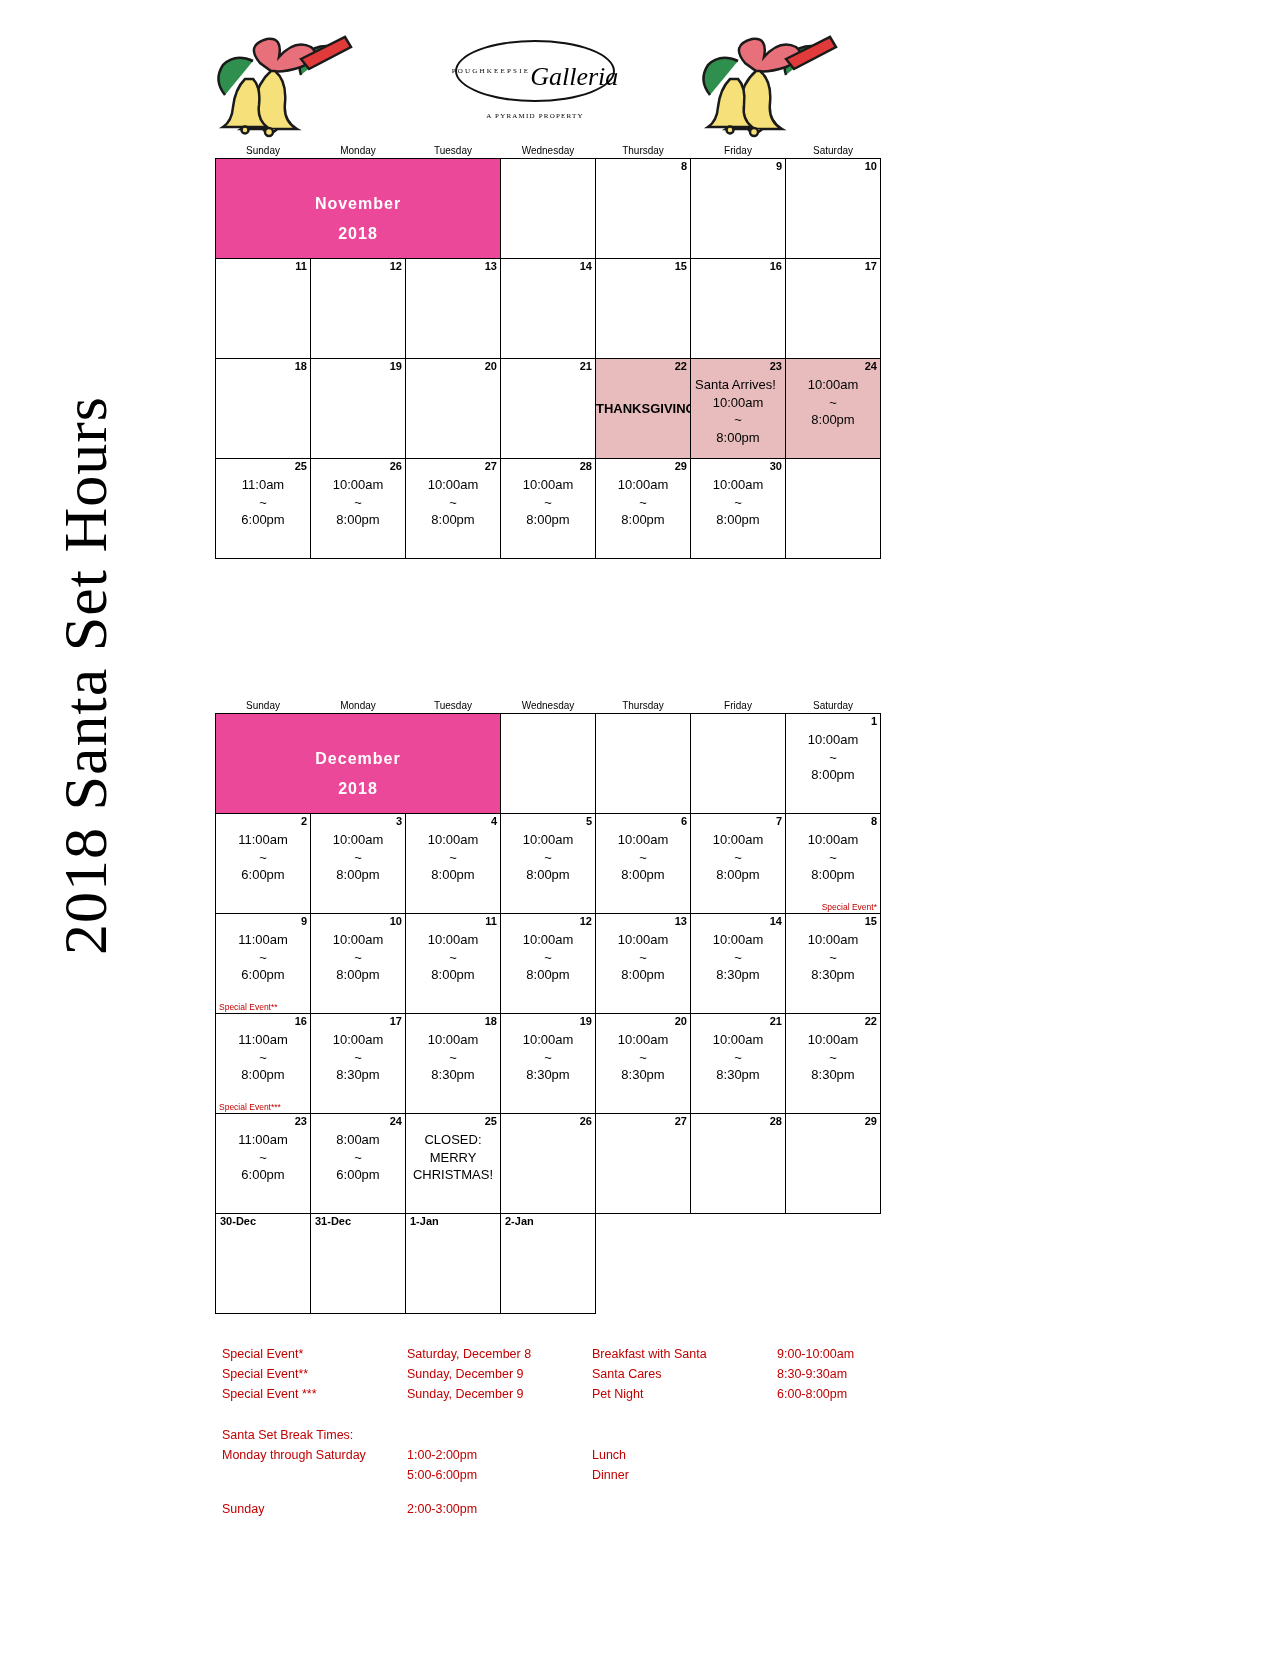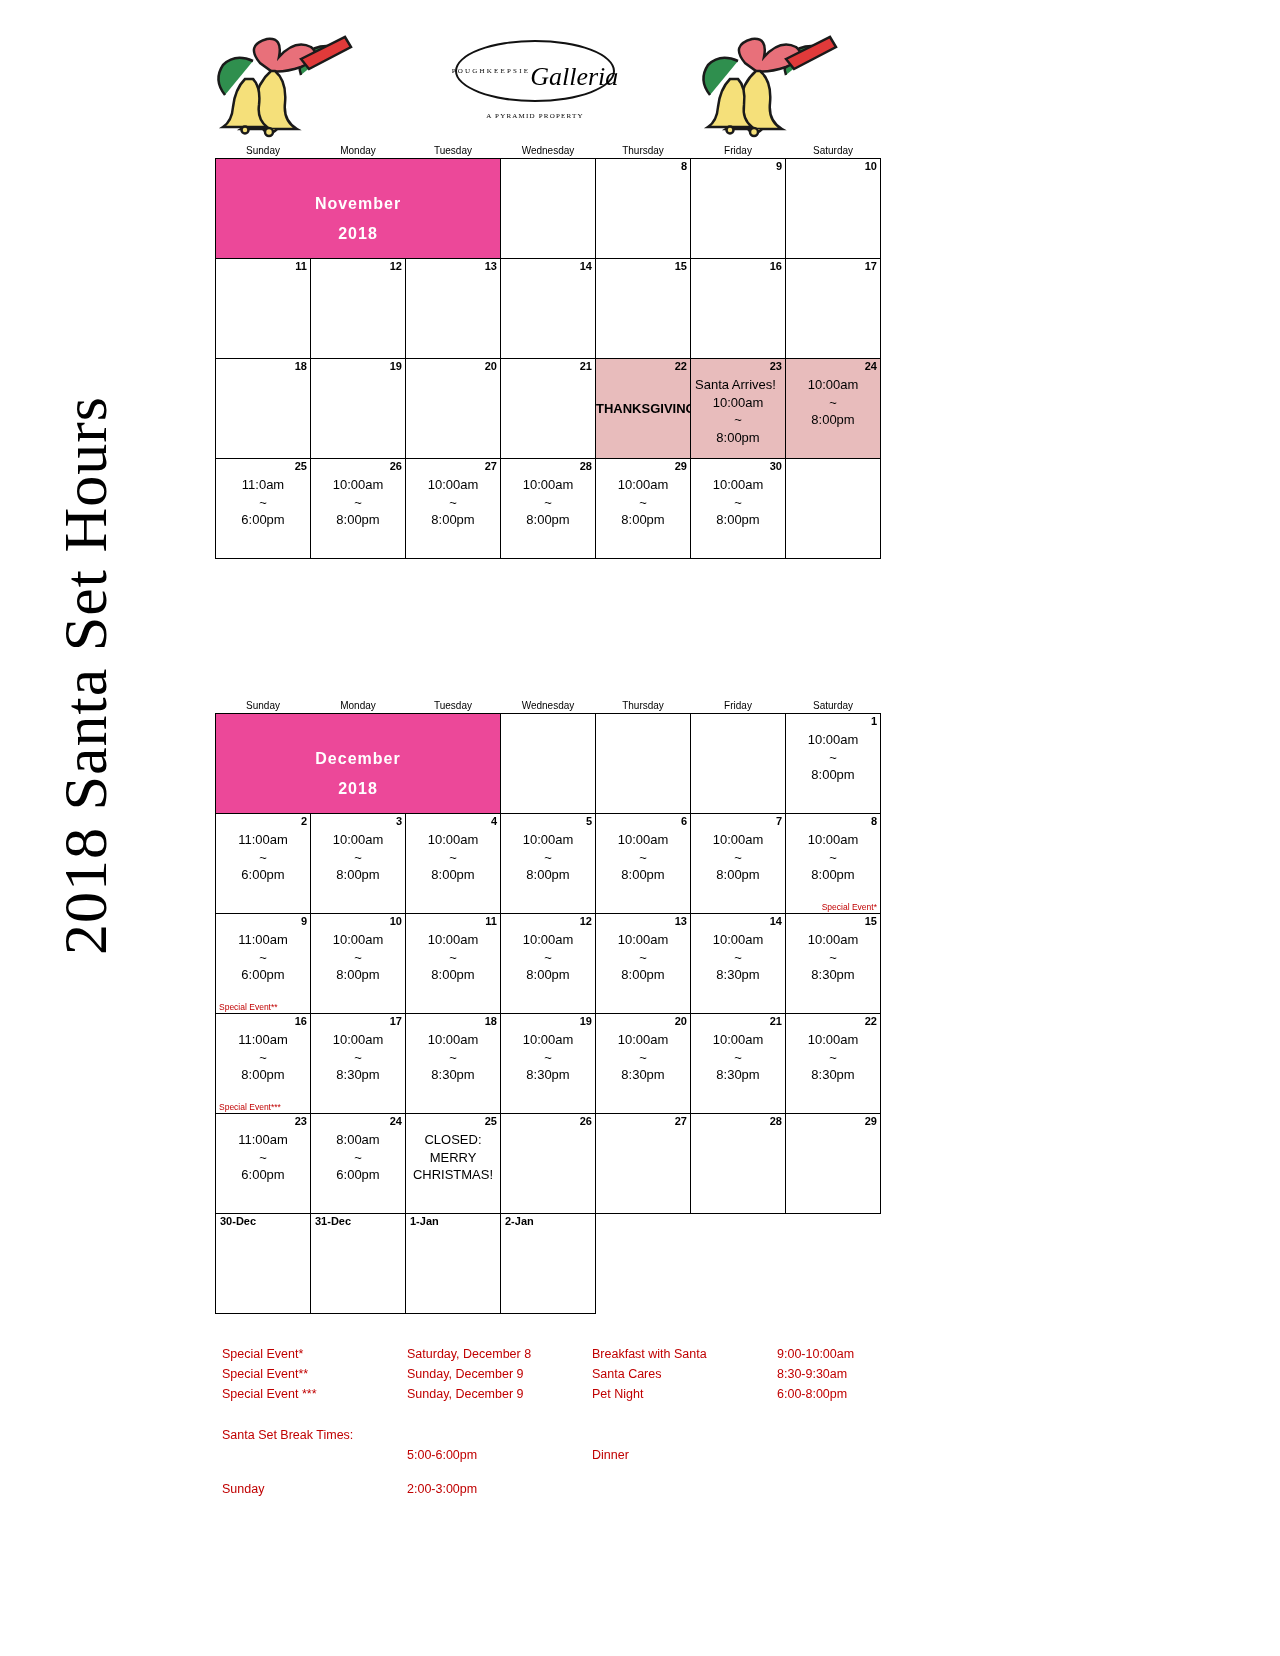--- a/index.html
+++ b/index.html
@@ -630,20 +630,26 @@
             <td class="c3">Pet Night</td>
             <td class="c4">6:00-8:00pm</td>
           </tr>
           <tr>
             <td class="gap" colspan="4">&nbsp;</td>
           </tr>
           <tr>
             <td colspan="4">Santa Set Break Times:</td>
           </tr>
           <tr>
+            <td class="c1">Monday through Saturday</td>
+            <td class="c2">1:00-2:00pm</td>
+            <td class="c3">Lunch</td>
+            <td class="c4">&nbsp;</td>
+          </tr>
+          <tr>
             <td class="c1">&nbsp;</td>
             <td class="c2">5:00-6:00pm</td>
             <td class="c3">Dinner</td>
             <td class="c4">&nbsp;</td>
           </tr>
           <tr style="height: 28px;">
             <td class="c1" style="padding-top: 14px;">Sunday</td>
             <td class="c2" style="padding-top: 14px;">2:00-3:00pm</td>
             <td class="c3" style="padding-top: 14px;">&nbsp;</td>
             <td class="c4">&nbsp;</td>

